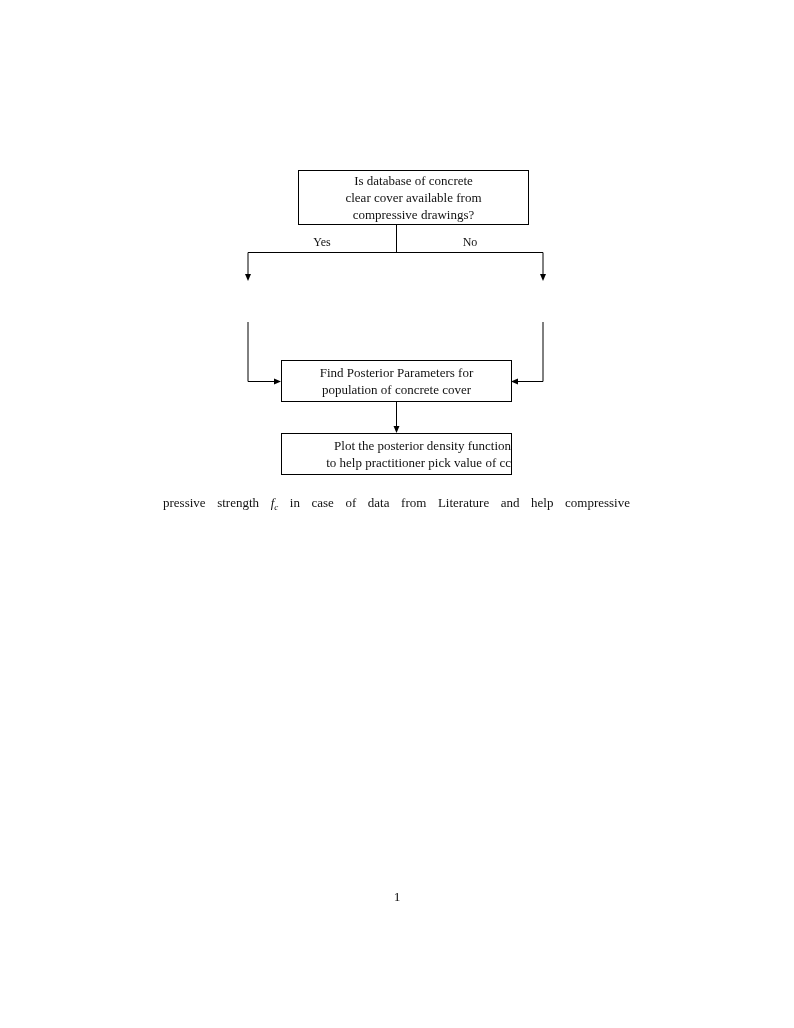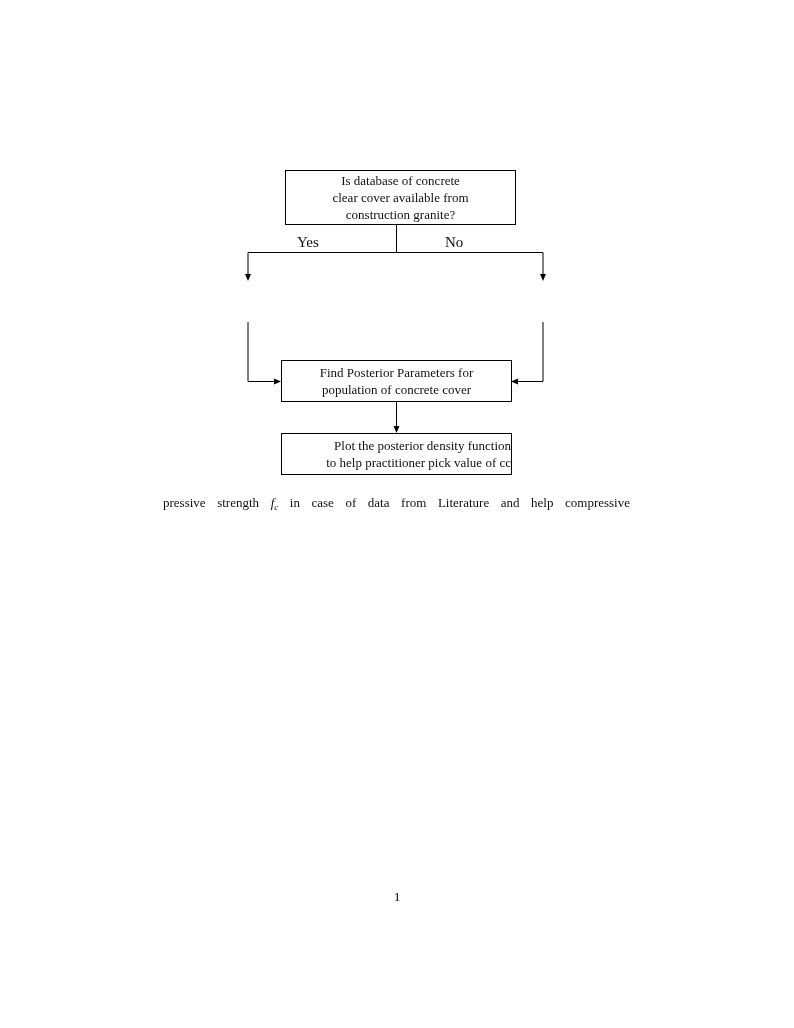--- a/index.html
+++ b/index.html
@@ -23,29 +23,30 @@
     background: #ffffff;
     display: flex;
     flex-direction: column;
     align-items: center;
     justify-content: center;
     text-align: center;
     font-size: 13px;
     line-height: 17px;
     white-space: nowrap;
   }
-  .box-question  { left: 285px; top: 170px; width: 231px; height: 55px; }
+  .box-question  { left: 298px; top: 170px; width: 231px; height: 55px; }
   .box-jeffreys  { left: 178px; top: 281px; width: 140px; height: 41px; }
   .box-conjugate { left: 473px; top: 281px; width: 140px; height: 41px; }
   .box-posterior { left: 281px; top: 360px; width: 231px; height: 42px; }
   .box-plot      { left: 281px; top: 433px; width: 231px; height: 42px; align-items: flex-end; }
   .branch-label {
     position: absolute;
-    font-size: 15px;
+    font-size: 12px;
     line-height: 16px;
+    text-align: center;
     width: 50px;
   }
   .label-yes { left: 297px; top: 234px; }
   .label-no  { left: 445px; top: 234px; }
   .connectors {
     position: absolute;
     left: 0;
     top: 0;
     pointer-events: none;
   }
@@ -109,21 +110,21 @@
     <polyline points="543,322 543,381.5 517.5,381.5"></polyline>
     <polygon points="511,381.5 518,378.5 518,384.5"></polygon>
 
     <line x1="396.5" y1="402" x2="396.5" y2="426.5"></line>
     <polygon points="396.5,433 393.5,426 399.5,426"></polygon>
   </svg>
 
   <div class="flow-box box-question">
     <div>Is database of concrete</div>
     <div>clear cover available from</div>
-    <div>construction granite?</div>
+    <div>compressive drawings?</div>
   </div>
 
   <div class="branch-label label-yes">Yes</div>
   <div class="branch-label label-no">No</div>
 
 
 
   <div class="flow-box box-posterior">
     <div>Find Posterior Parameters for</div>
     <div>population of concrete cover</div>

